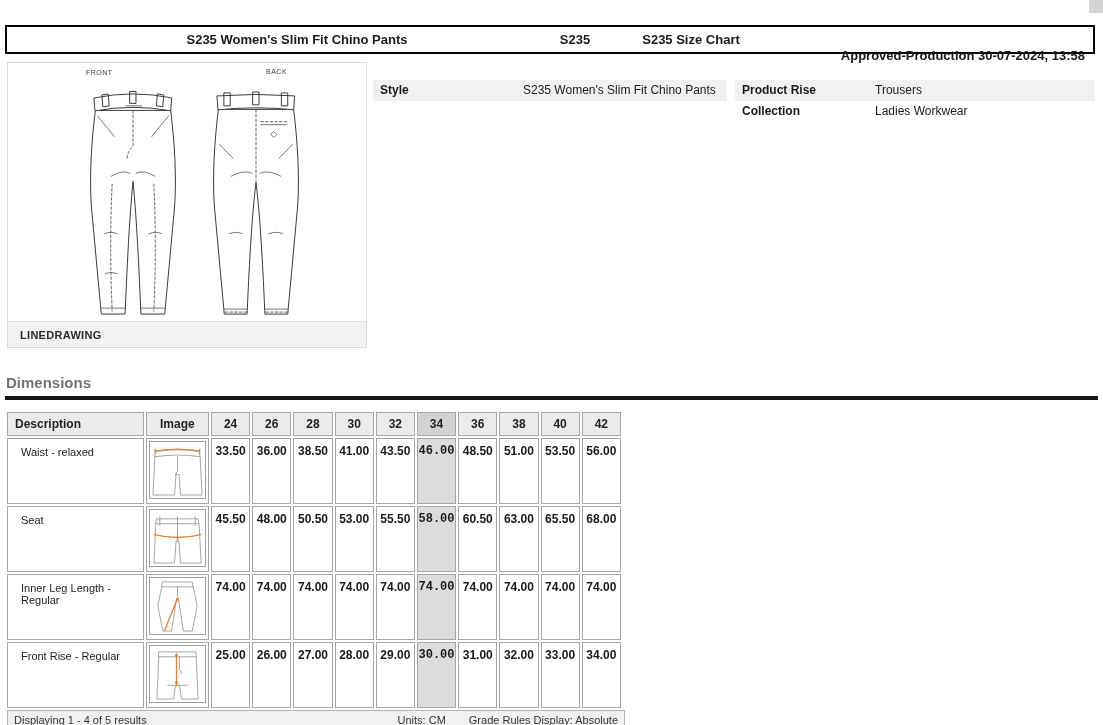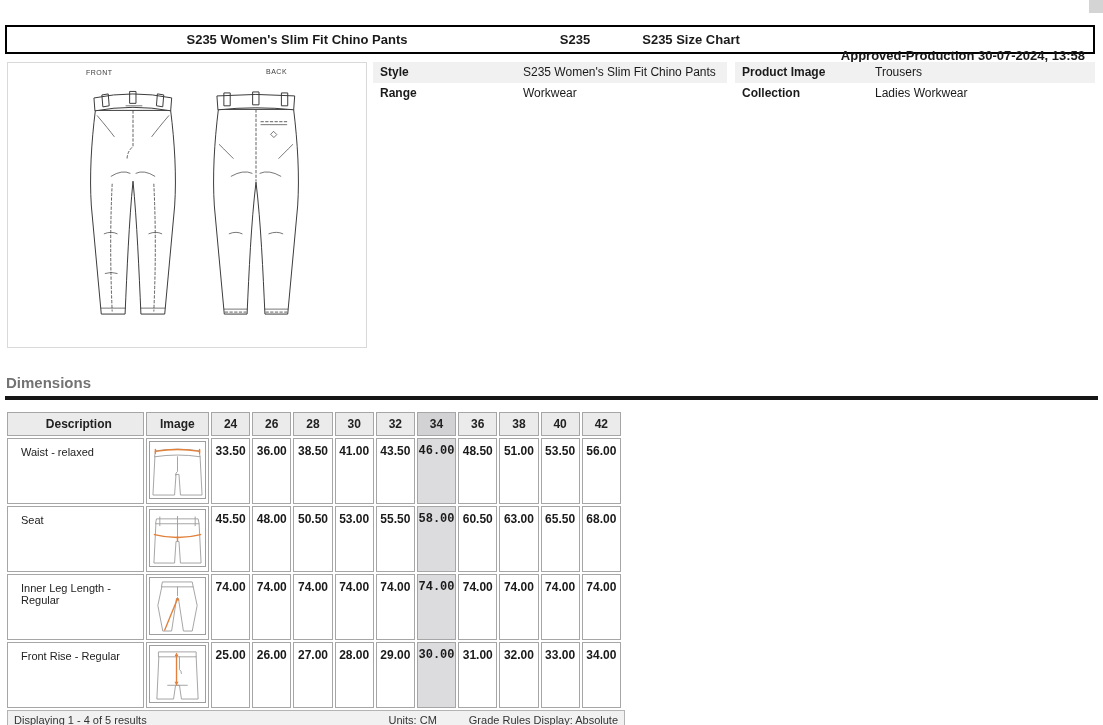--- a/index.html
+++ b/index.html
@@ -35,21 +35,21 @@
                 stroke-linejoin:round; stroke-linecap:round; }
   .line-art path.filled { fill:#fff; }
   .line-art path.dash { stroke-dasharray:2.5,2.2; stroke-width:.8; }
   .line-art path.thin { stroke-width:.7; }
 
   
   .info-table { top:62px; font-size:12px; }
   #info-left  { left:373px; width:354px; }
   #info-right { left:735px; width:360px; }
   .info-row { position:relative; height:21px; line-height:21px; }
-  .info-row.shaded { background:#f1f1f1; }
+  .info-row.shaded { background:#f1f1f1;margin-top:18px; }
   .info-label { position:absolute; left:7px; font-weight:bold; white-space:nowrap; }
   #info-left  .info-value { position:absolute; left:150px; white-space:nowrap; }
   #info-right .info-value { position:absolute; left:140px; white-space:nowrap; }
 
   
   #dim-heading { left:6px; top:374px; font-size:15px; font-weight:bold; color:#737373; }
   #dim-rule { left:5px; top:396px; width:1093px; height:4px; background:#161616; }
 
   #dim-wrap { left:7px; top:410px; width:618px; }
   table.dim-table { border-collapse:separate; border-spacing:2px; width:618px;
@@ -66,21 +66,21 @@
   td.img-cell { text-align:center; padding-top:2px; }
   .thumb { border:1px solid #9e9e9e; background:#fff; }
   .thumb path { fill:none; stroke:#9a9a9a; stroke-width:.9; stroke-linejoin:round;
                 stroke-linecap:round; }
   .thumb path.orange { stroke:#e2813b; stroke-width:1.4; }
   .thumb path.orange-fill { fill:#e2813b; stroke:none; }
 
   #dim-footer { width:618px; height:20px; background:#f1f1f1; border:1px solid #b3b3b3;
                 font-size:11px; color:#333; display:flex; align-items:center;
                 justify-content:space-between; padding:0 6px; margin-top:0px; }
-  #dim-footer .right { display:flex; gap:32px; }
+  #dim-footer .right { display:flex; gap:23px; }
 </style>
 </head>
 <body>
 
 <div id="corner-mark" class="abs"></div>
 
 <div id="header-bar" class="abs">
   <span id="hb-style">S235 Women's Slim Fit Chino Pants</span>
   <span id="hb-code">S235</span>
   <span id="hb-chart">S235 Size Chart</span>
@@ -127,36 +127,33 @@
     <path class="thin" d="M18,60 Q28,70 32,74"></path>
     <path class="thin" d="M92,60 Q82,70 78,74"></path>
     <path class="thin" d="M28,150 q7,-3 13,0"></path>
     <path class="thin" d="M68,150 q8,-3 14,0"></path>
     <path class="thin" d="M23,226 L46,226"></path>
     <path class="thin" d="M64,226 L87,226"></path>
     <path class="dash" d="M24,229 L45,229"></path>
     <path class="dash" d="M65,229 L86,229"></path>
   </svg>
 
+  <div id="ld-caption">LINEDRAWING</div>
 </div>
 
 <div id="info-left" class="abs info-table">
   <div class="info-row shaded">
     <span class="info-label">Style</span>
     <span class="info-value">S235 Women's Slim Fit Chino Pants</span>
   </div>
-  <div class="info-row">
-    <span class="info-label">Range</span>
-    <span class="info-value">Workwear</span>
-  </div>
 </div>
 
 <div id="info-right" class="abs info-table">
   <div class="info-row shaded">
-    <span class="info-label">Product Image</span>
+    <span class="info-label">Product Rise</span>
     <span class="info-value">Trousers</span>
   </div>
   <div class="info-row">
     <span class="info-label">Collection</span>
     <span class="info-value">Ladies Workwear</span>
   </div>
 </div>
 
 <div id="dim-heading" class="abs">Dimensions</div>
 <div id="dim-rule" class="abs"></div>
@@ -172,21 +169,21 @@
       <col style="width:39px">
         <col style="width:39px">
         <col style="width:39px">
       <col style="width:39px">
         <col style="width:39px">
         <col style="width:39px">
       <col style="width:39px">
     </colgroup>
     <thead>
       <tr id="size-header-cells">
-        <th style="text-align:center;padding-left:7px">Description</th>
+        <th style="text-align:left;padding-left:7px">Description</th>
         <th>Image</th>
       <th>24</th>
           <th>26</th>
           <th>28</th>
           <th>30</th>
           <th>32</th>
           <th class="hl">34</th>
           <th>36</th>
           <th>38</th>
           <th>40</th>

